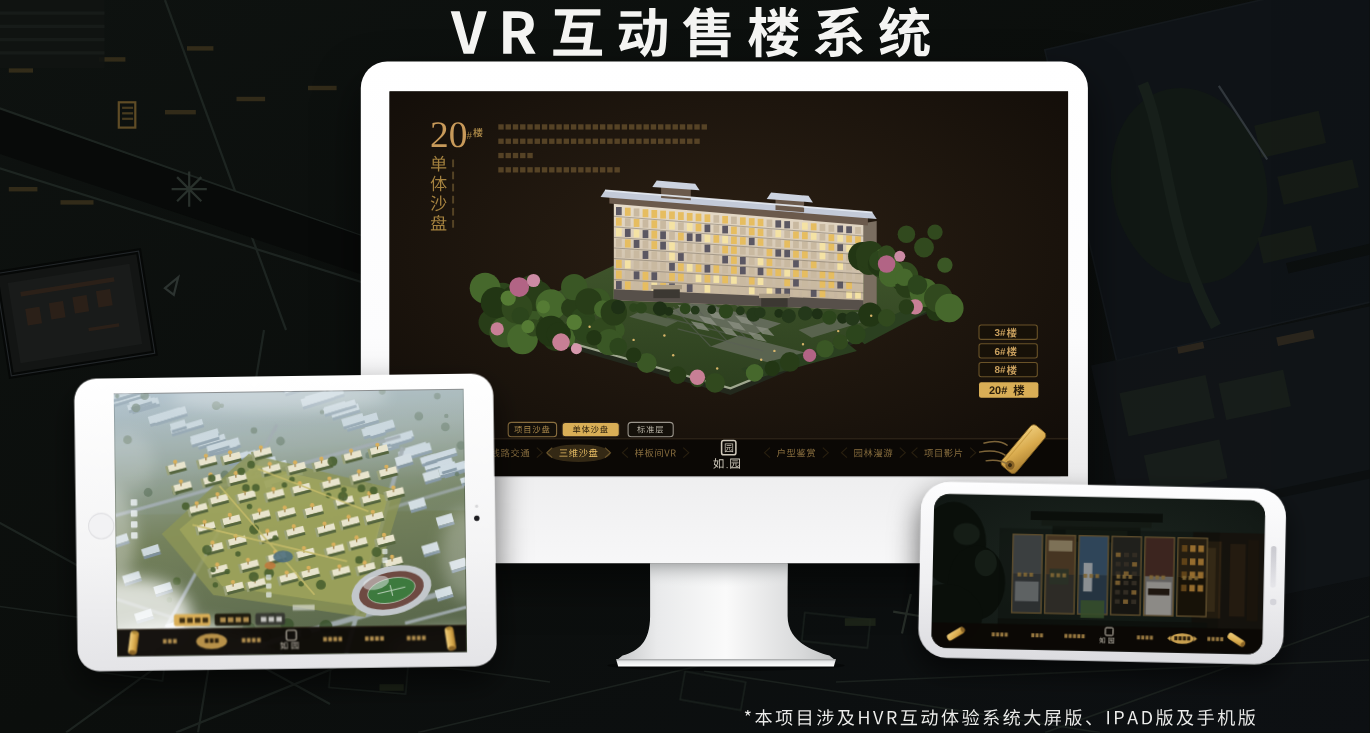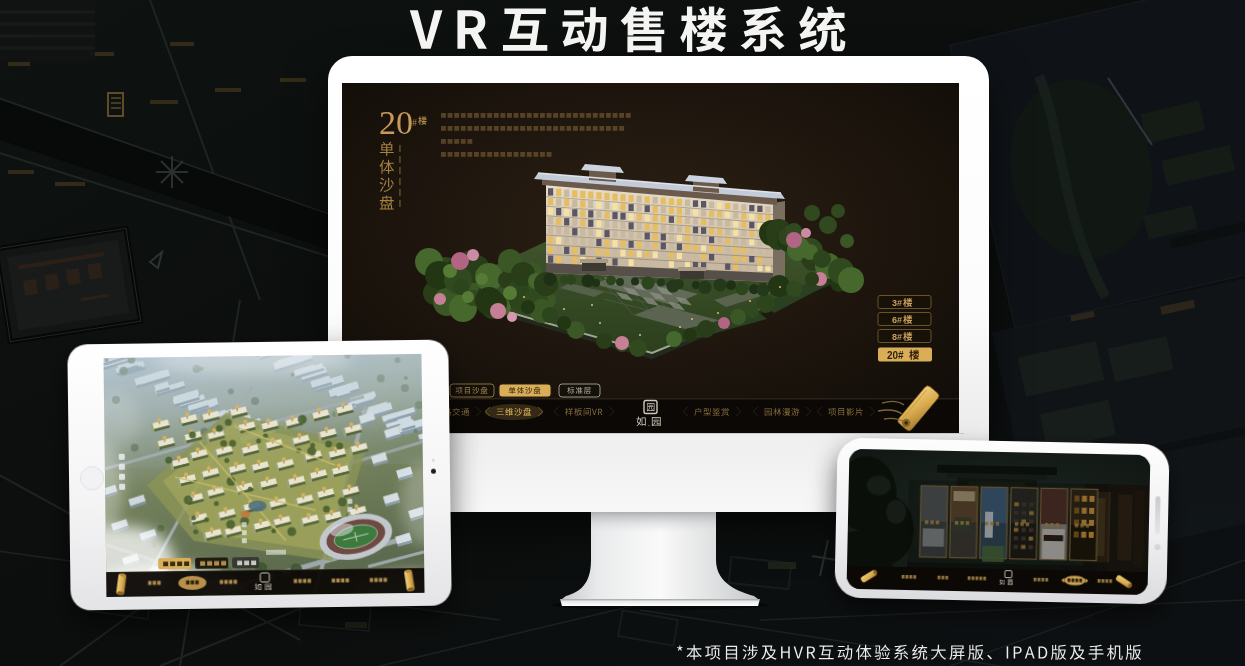--- a/index.html
+++ b/index.html
@@ -303,21 +303,21 @@
  <defs>
       <linearGradient id="neckt" x1="0" y1="0" x2="0" y2="1">
         <stop offset="0" stop-color="#aeb0b1"></stop>
         <stop offset="1" stop-color="#e8e9ea" stop-opacity="0"></stop>
       </linearGradient>
     </defs>
     <path d="M51 0 L176 0 L176 22 L51 22 Z" fill="url(#neckt)"></path>
  <path d="M20 87 L220 87 L218 94 L22 94 Z" fill="url(#stsh)"></path>
 </svg>
 <div class="abs" style="left:347px;top:433px;width:617px;height:1px;background:#cfcfd3"></div>
-<div class="abs" style="left:342px;top:83px;width:617px;height:350px;background:#0e0a07;overflow:hidden"><svg width="617" height="350" viewBox="0 0 617 350">
+<div class="abs" style="left:354px;top:83px;width:617px;height:350px;background:#0e0a07;overflow:hidden"><svg width="617" height="350" viewBox="0 0 617 350">
       <defs>
         <radialGradient id="scv" cx="0.5" cy="0.42" r="0.8">
           <stop offset="0" stop-color="#2c2014"></stop>
           <stop offset="0.6" stop-color="#1a130c"></stop>
           <stop offset="1" stop-color="#0e0a07"></stop>
         </radialGradient>
         <linearGradient id="grass" x1="0" y1="0" x2="0" y2="1">
           <stop offset="0" stop-color="#465c30"></stop>
           <stop offset="1" stop-color="#2c3f1e"></stop>
         </linearGradient>

